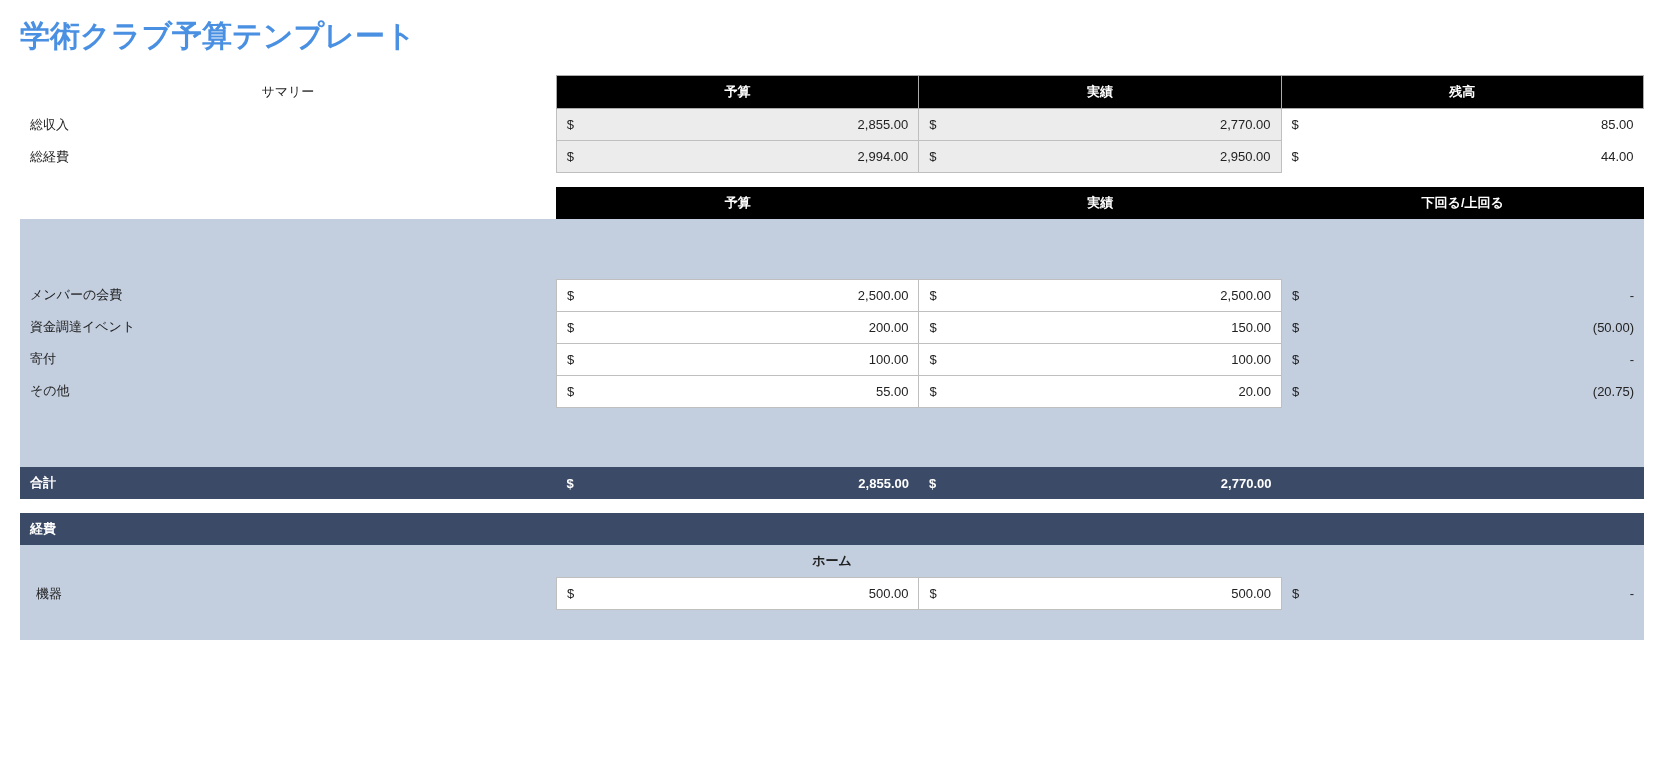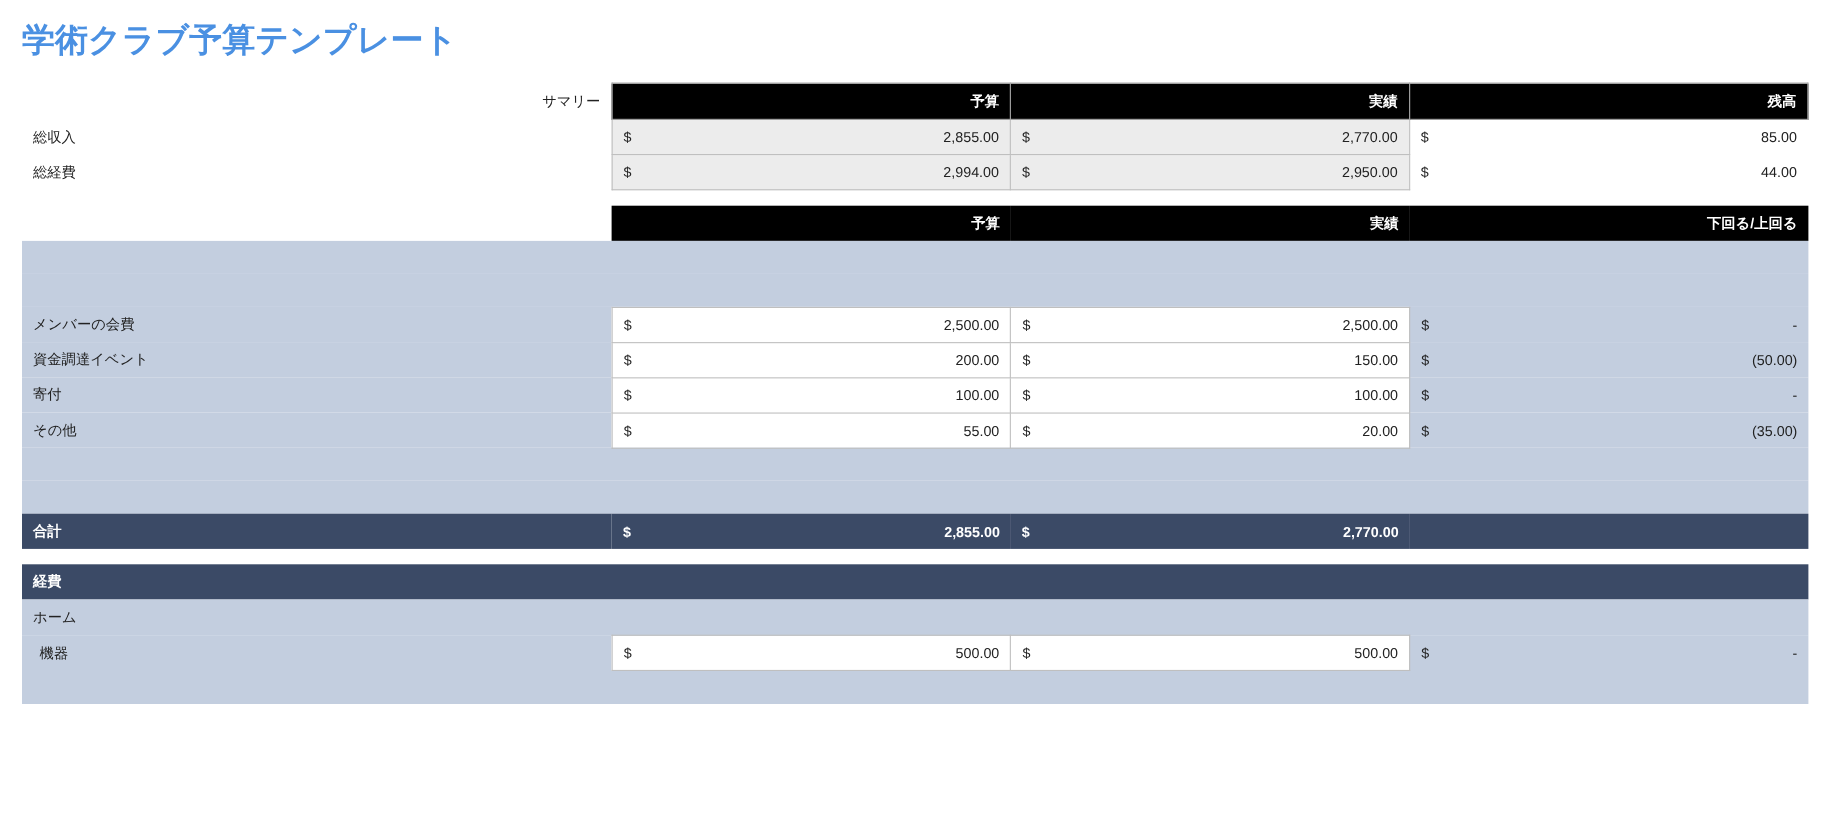--- a/index.html
+++ b/index.html
@@ -28,21 +28,21 @@
     height: 30px;
   }
   col.label-col { width: 33%; }
   col.val-col   { width: 22.3%; }
 
   
   .hdr-black th {
     background: #000;
     color: #fff;
     font-weight: bold;
-    text-align: right;
+    text-align: center;
     border: 1px solid #aaa;
   }
   .hdr-black th.no-border { border: none; background: transparent; color: #222; font-weight: normal; }
 
   
   .sum-cell {
     background: #ececec;
     border: 1px solid #bfbfbf;
   }
   .plain-cell { border: none; }
@@ -65,21 +65,21 @@
     background: #fff;
     border: 1px solid #bfbfbf;
   }
   .band-light td.calc {
     background: #c3cedf;
   }
   .spacer td { height: 14px; padding:0; }
 
   .section-block { margin-top: 14px; }
 
-  .sub-hdr td { font-weight: normal; }
+  .sub-hdr td { font-weight: bold; text-align: center; }
 
   .left-pad { padding-left: 16px !important; }
 </style>
 </head>
 <body>
 
 <div class="title">学術クラブ予算テンプレート</div>
 
 <table class="grid">
   <colgroup>
@@ -247,21 +247,21 @@
         </td>
     <td class="editable">
           <div class="cur">
             <span>$</span>
             <span>20.00</span>
           </div>
         </td>
     <td class="calc">
           <div class="cur">
             <span>$</span>
-            <span>(35.00)</span>
+            <span>(20.75)</span>
           </div>
         </td>
   </tr>
 
   <tr class="band-light spacer">
         <td colspan="4"></td>
       </tr>
   <tr class="band-light spacer">
         <td colspan="4"></td>
       </tr>

